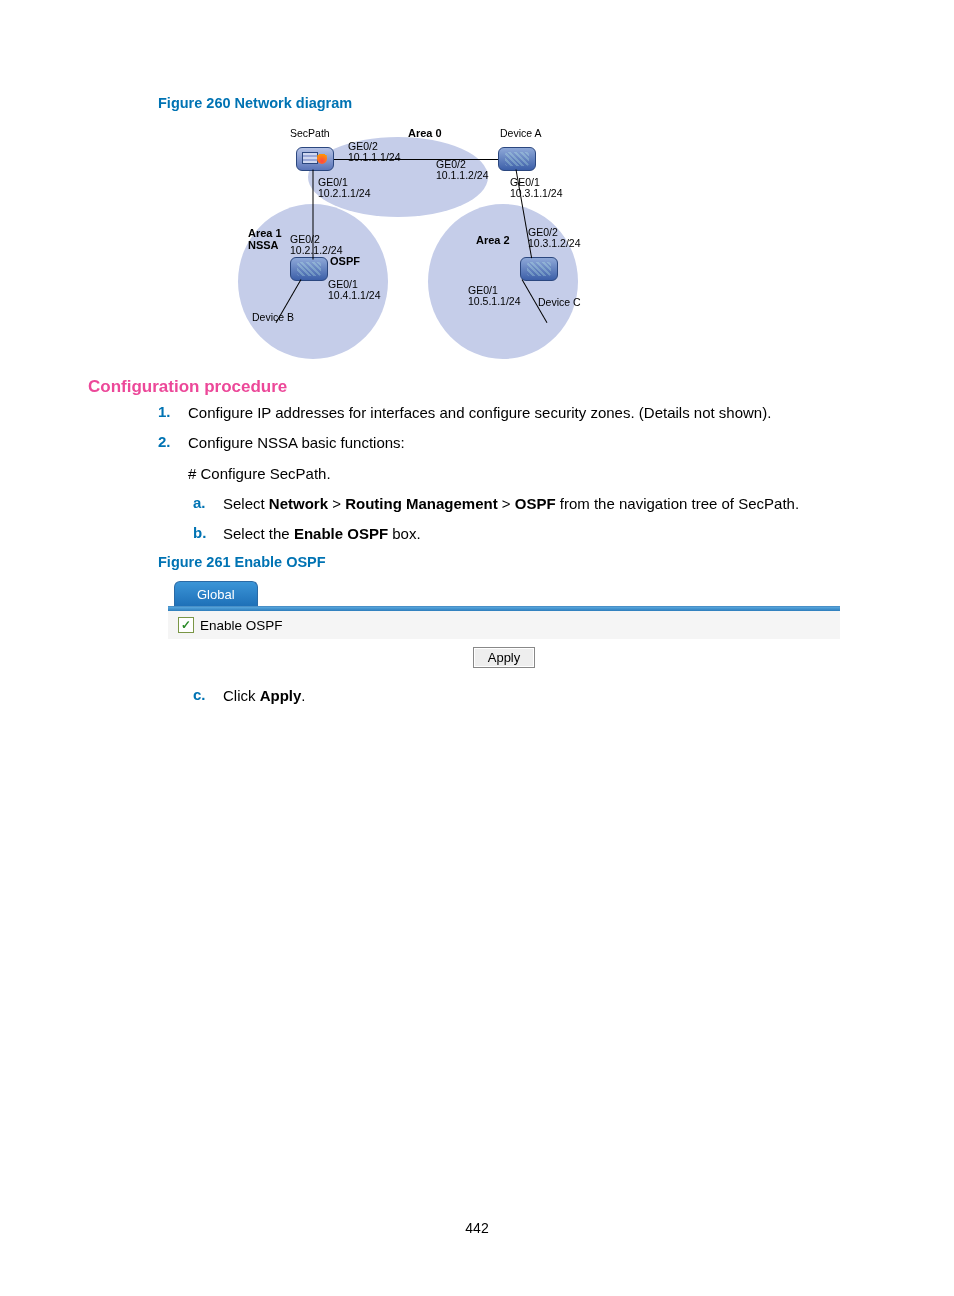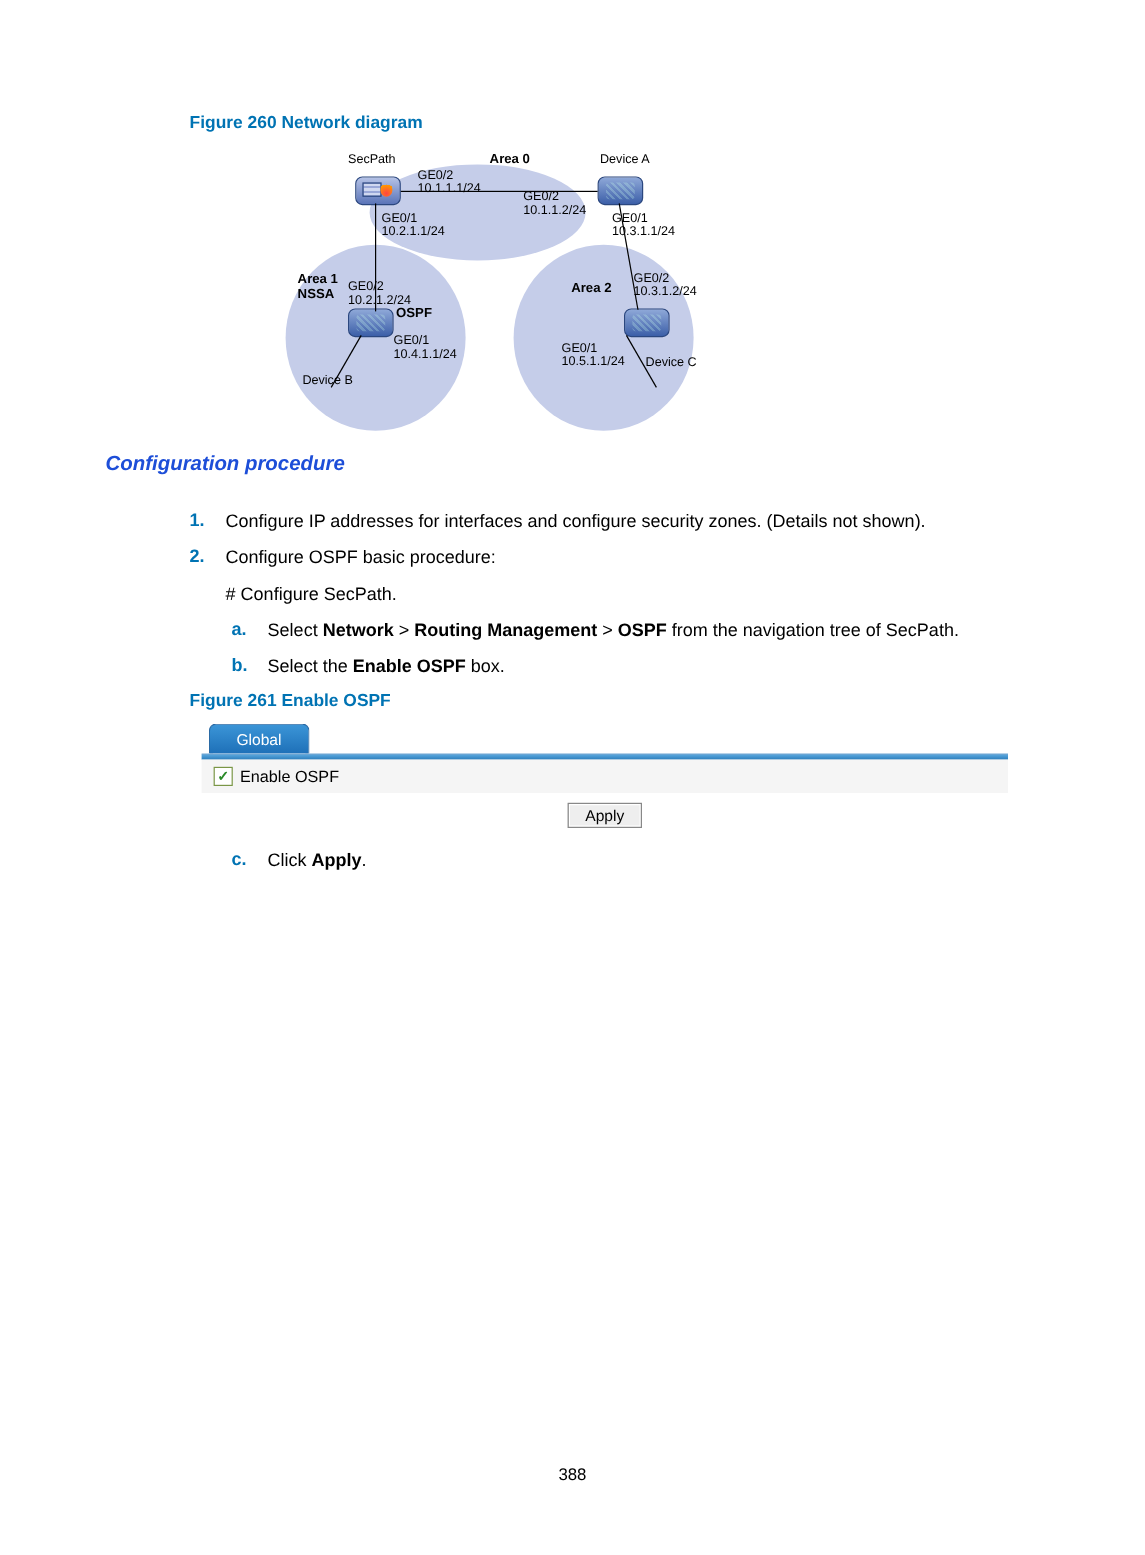--- a/index.html
+++ b/index.html
@@ -17,25 +17,24 @@
   .page {
     padding: 95px 40px 40px 88px;
   }
   .fig-caption {
     color: #0073b3;
     font-weight: bold;
     font-size: 14.5px;
     margin: 0 0 8px 70px;
   }
   .h3 {
-    color: #1d4ed8;
+    color: #ec4899;
     font-weight: bold;
     font-size: 17px;
-    margin: 28px 0 28px 0;
-    font-style: italic;
+    margin: 28px 0 6px 0;
   }
   .list-num {
     color: #0073b3;
     font-weight: bold;
     display: inline-block;
     min-width: 20px;
   }
   .list-alpha {
     color: #0073b3;
     font-weight: bold;
@@ -221,21 +220,21 @@
 
   <div class="h3">Configuration procedure</div>
 
   <div class="step-row">
     <span class="list-num">1.</span>
     <span class="step-text">Configure IP addresses for interfaces and configure security zones. (Details not shown).</span>
   </div>
 
   <div class="step-row">
     <span class="list-num">2.</span>
-    <span class="step-text">Configure OSPF basic procedure:</span>
+    <span class="step-text">Configure NSSA basic functions:</span>
   </div>
   <div class="plain-indent"># Configure SecPath.</div>
 
   <div class="substep-row">
     <span class="list-alpha">a.</span>
     <span class="step-text">
       <span>Select </span><span class="bold">Network</span><span> &gt; </span><span class="bold">Routing Management</span><span> &gt; </span><span class="bold">OSPF</span><span> from the navigation tree of SecPath.</span>
     </span>
   </div>
 
@@ -264,13 +263,13 @@
 
   <div class="substep-row" style="margin-top:16px">
     <span class="list-alpha">c.</span>
     <span class="step-text">
       <span>Click </span><span class="bold">Apply</span><span>.</span>
     </span>
   </div>
 
 </div>
 
-<div class="pagenum">388</div>
+<div class="pagenum">442</div>
 
 </body></html>

